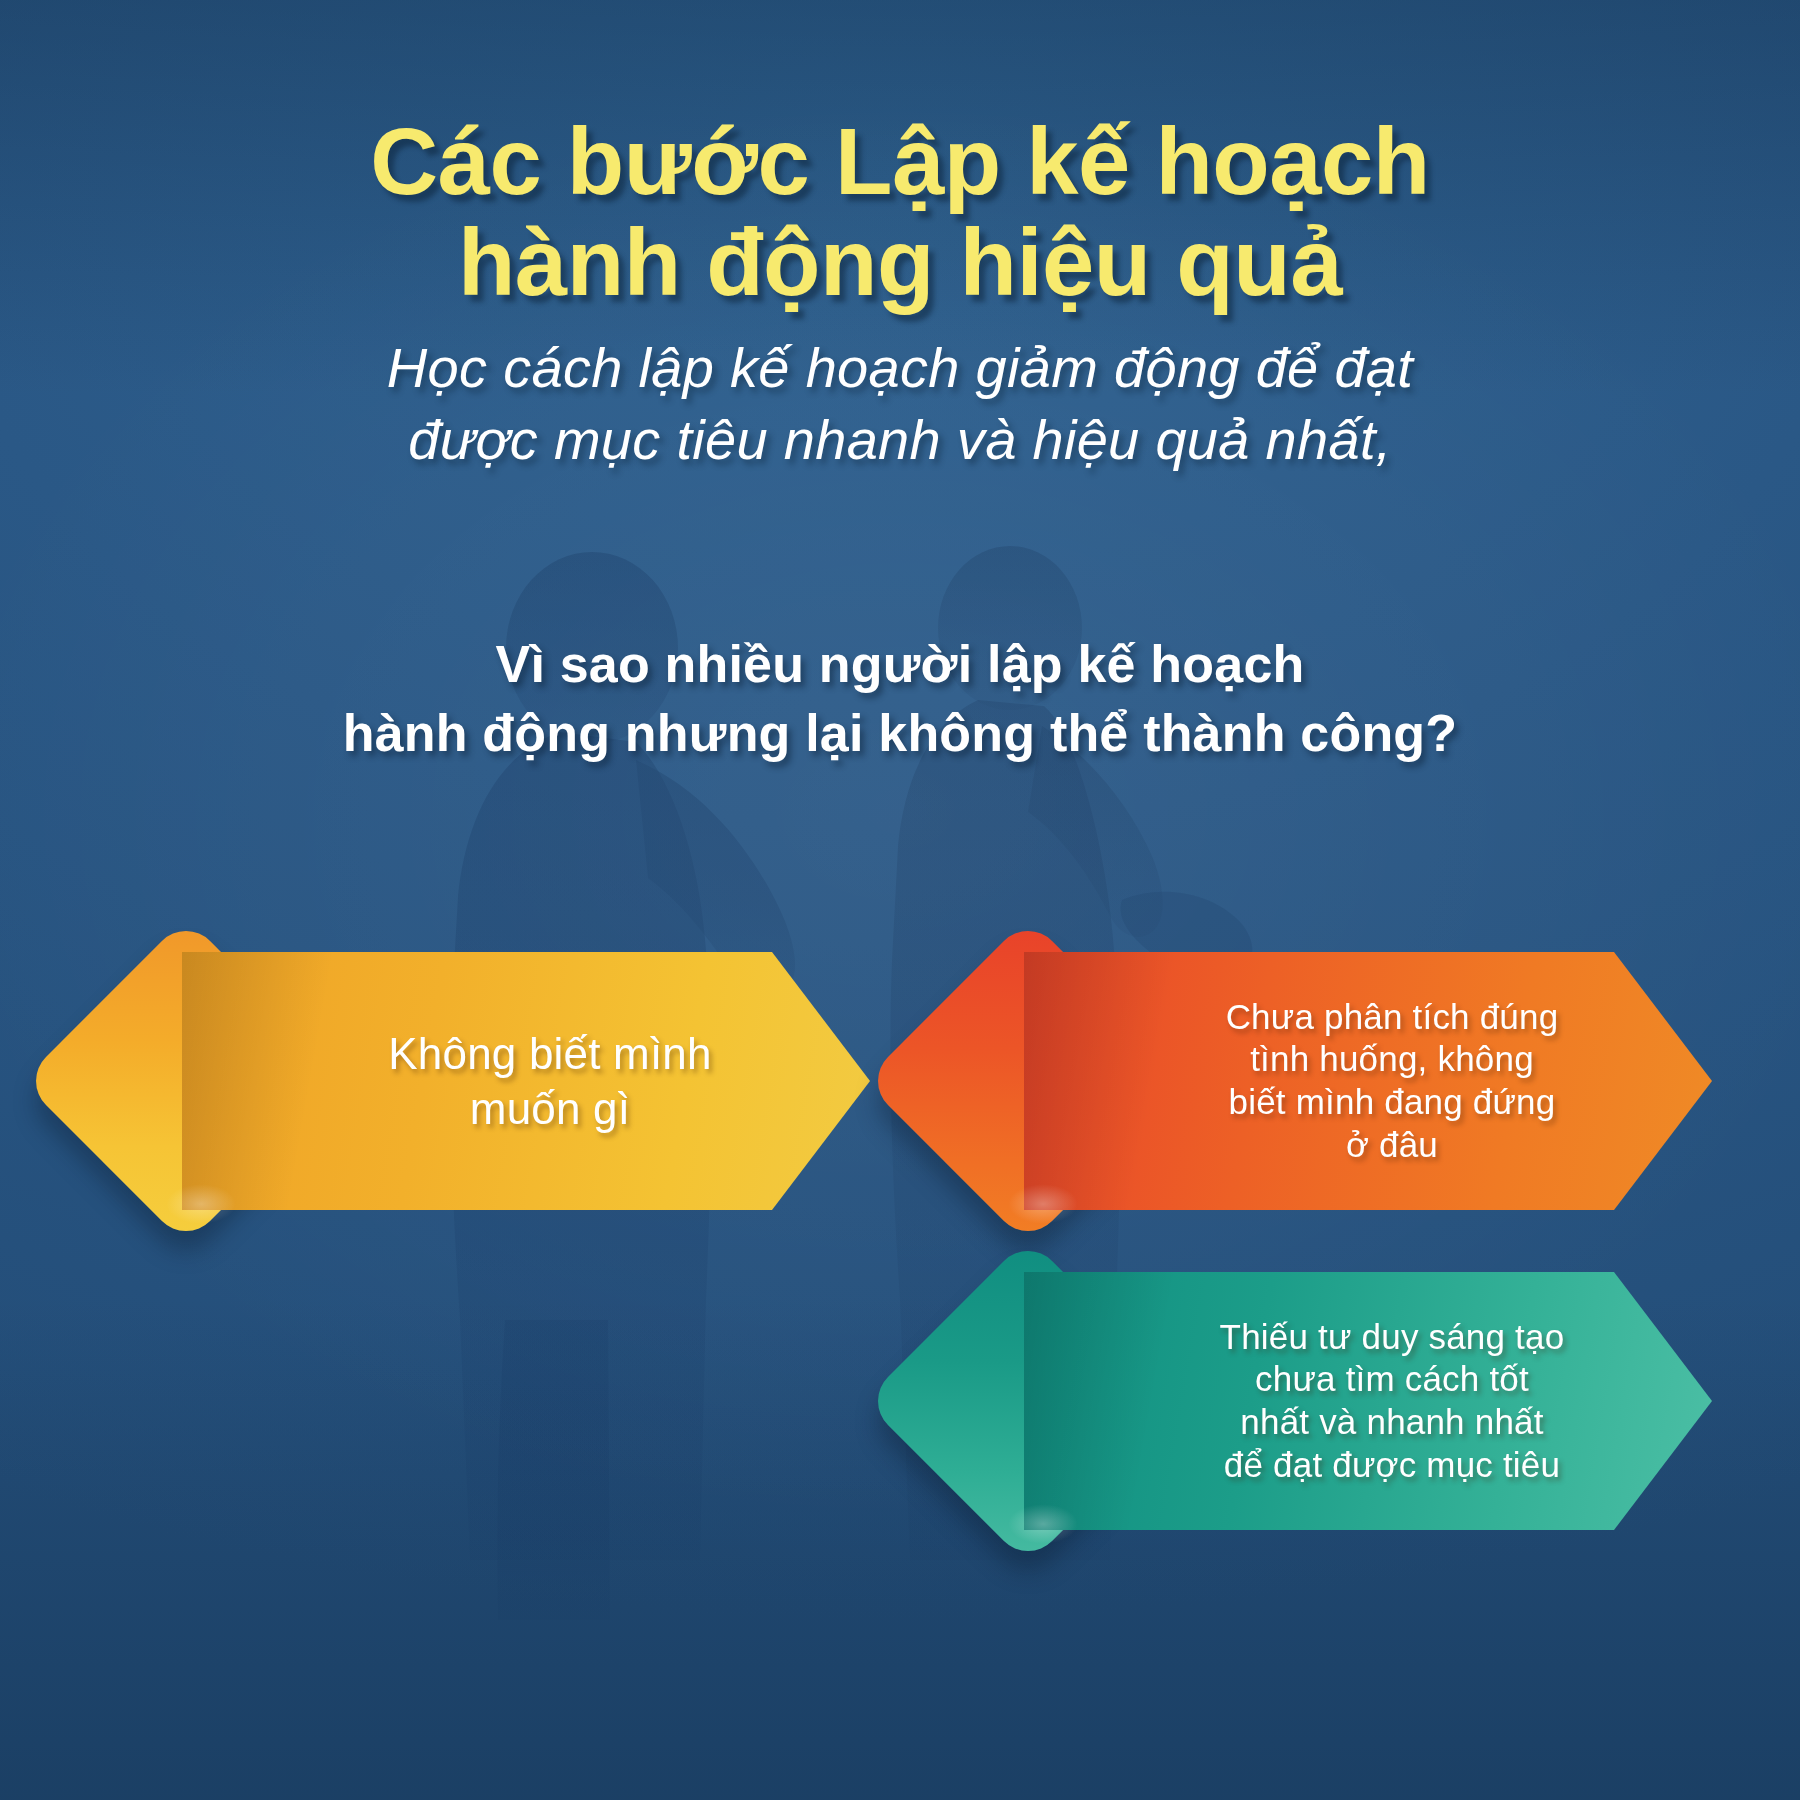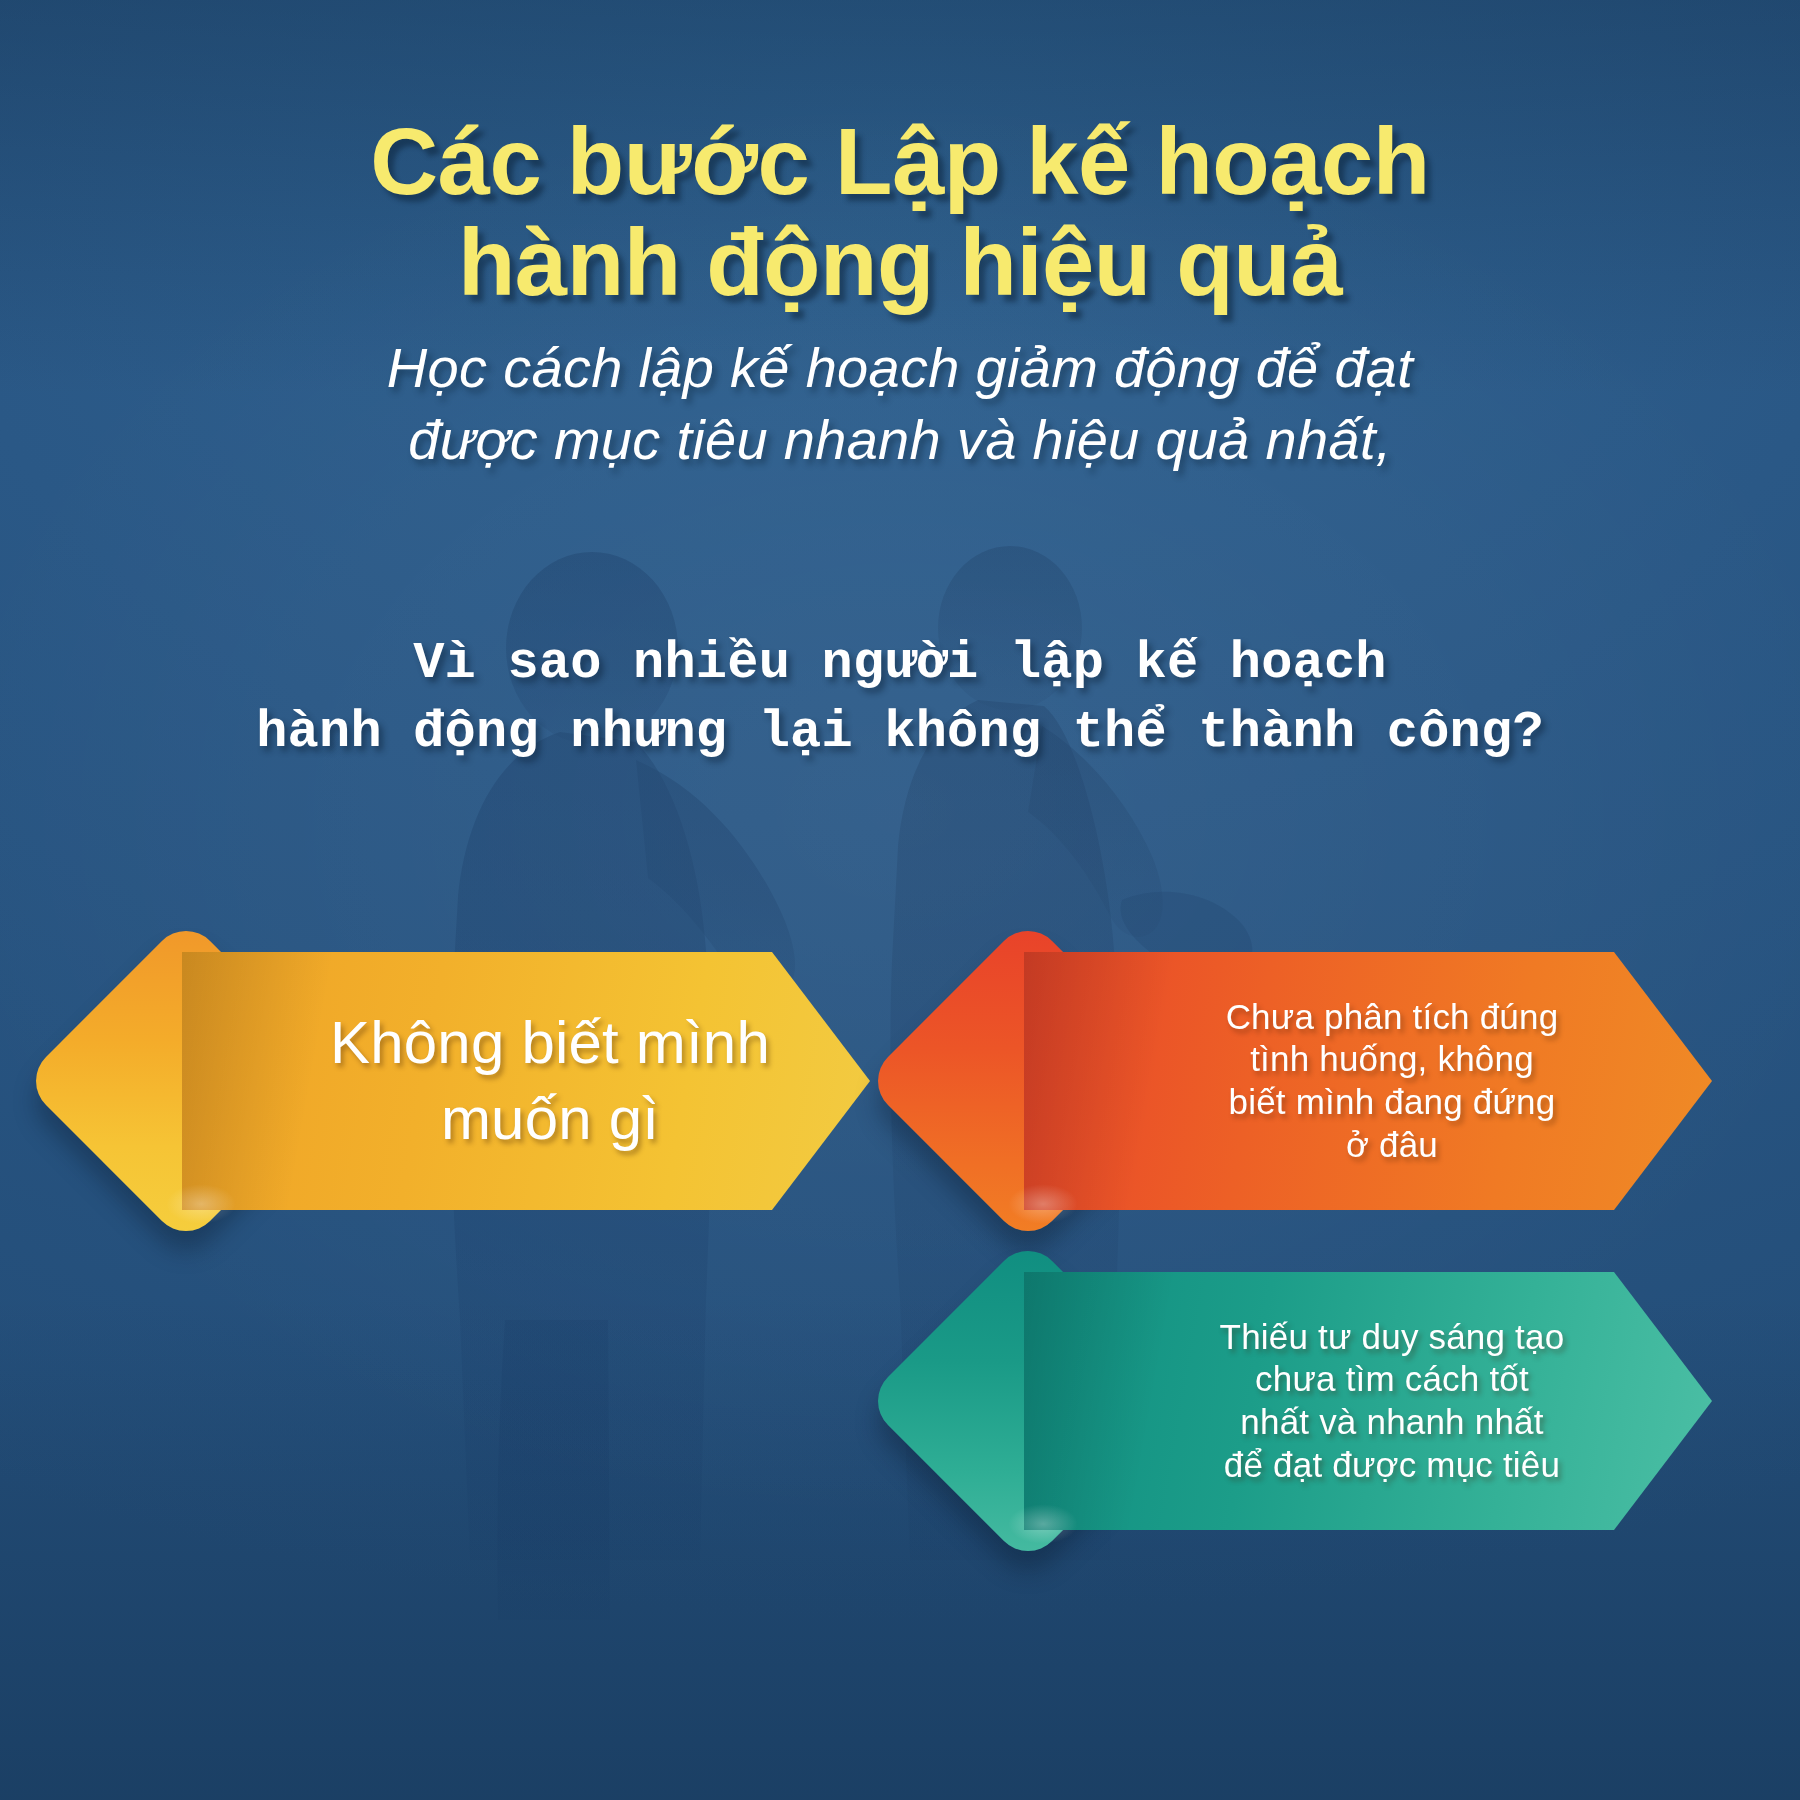--- a/index.html
+++ b/index.html
@@ -71,21 +71,20 @@
     text-shadow: 4px 5px 6px rgba(8,28,48,0.42);
     white-space: nowrap;
   }
 
   .question-wrap {
     position: absolute;
     top: 630px;
     left: 0;
     width: 100%;
     text-align: center;
-    font-family: Liberation Mono, monospace;
   }
   .question-line {
     color: #ffffff;
     font-size: 52px;
     font-weight: bold;
     line-height: 1.32;
     letter-spacing: 0.2px;
     text-shadow: 4px 5px 6px rgba(8,28,48,0.48);
     white-space: nowrap;
   }
@@ -153,21 +152,21 @@
     position: absolute;
     left: 220px;
     top: 0;
     width: 520px;
     height: 258px;
     display: flex;
     align-items: center;
     justify-content: center;
     text-align: center;
     color: #ffffff;
-    font-size: 60px;
+    font-size: 44px;
     line-height: 1.26;
     letter-spacing: 0.2px;
     text-shadow: 3px 4px 5px rgba(60,25,0,0.35);
     white-space: pre-line;
     box-sizing: border-box;
     padding: 0 6px;
   }
   .bn-text.small {
     font-size: 35px;
     line-height: 1.22;

